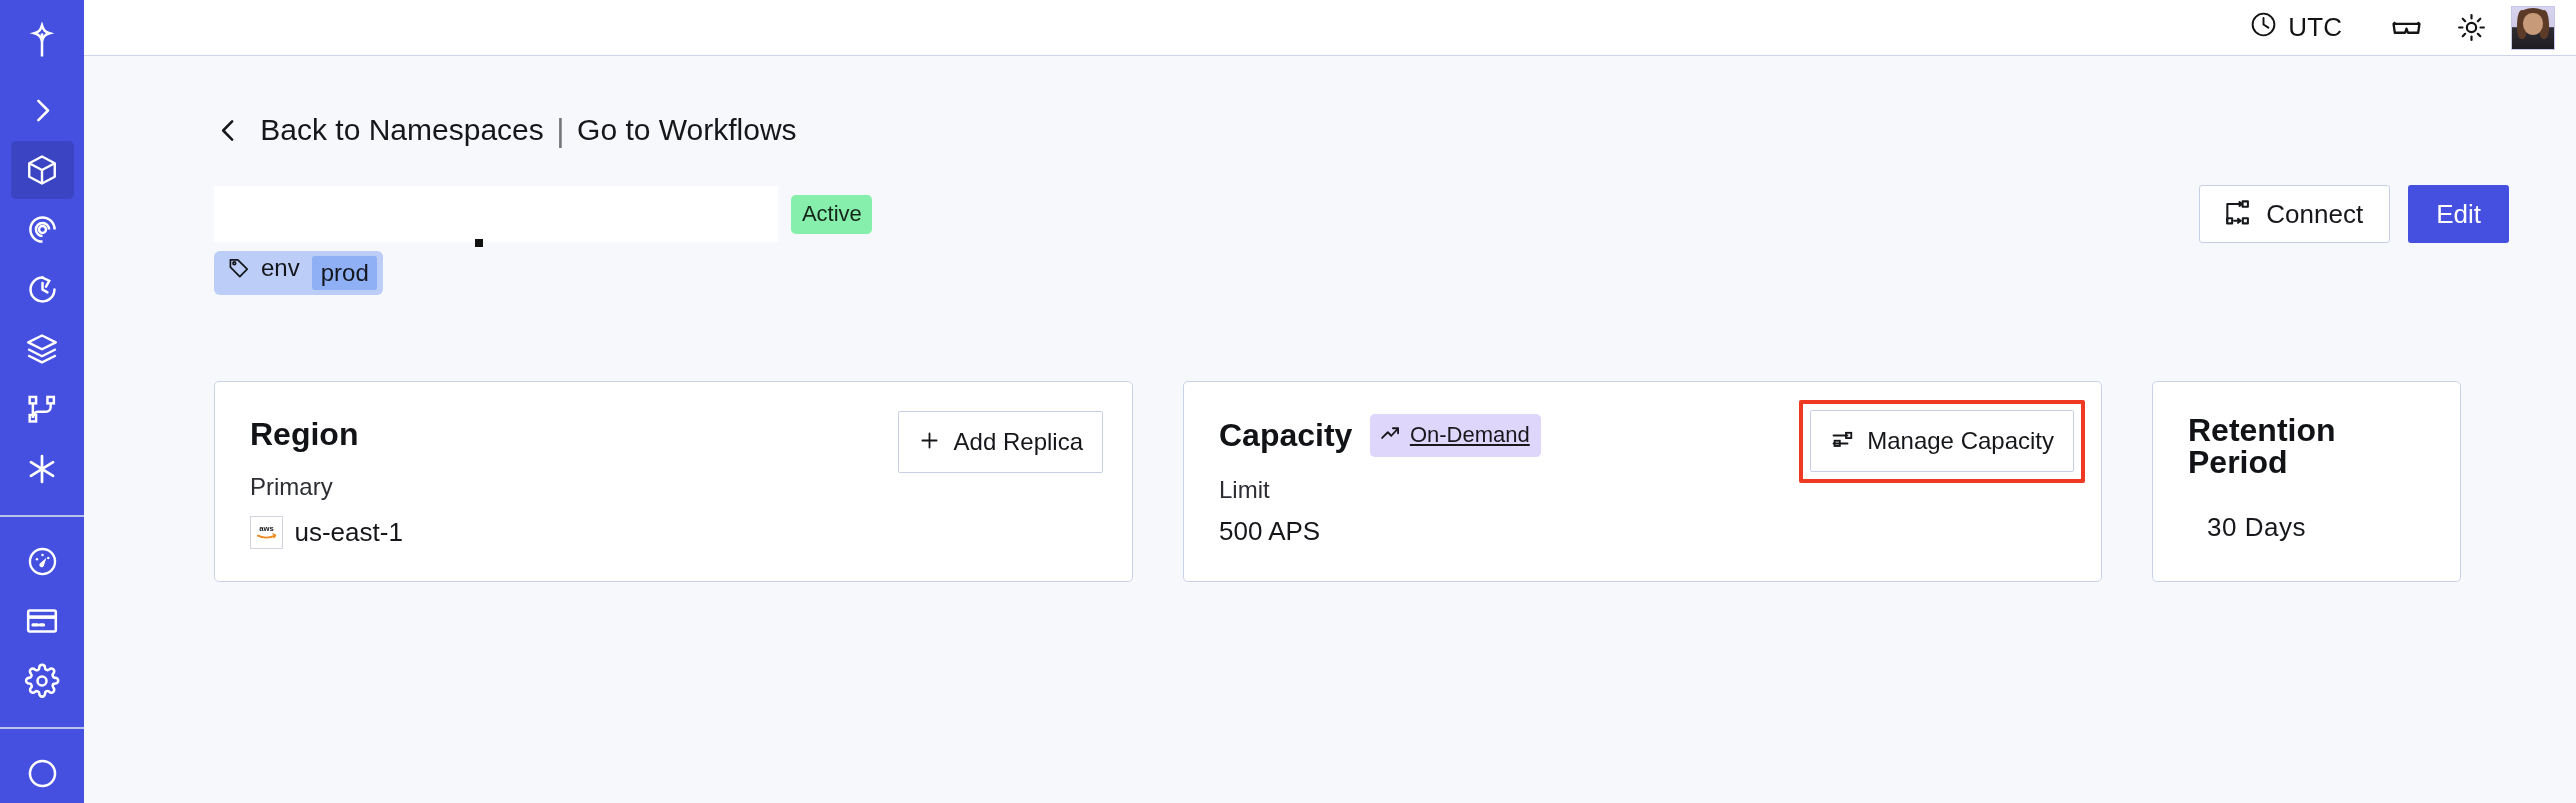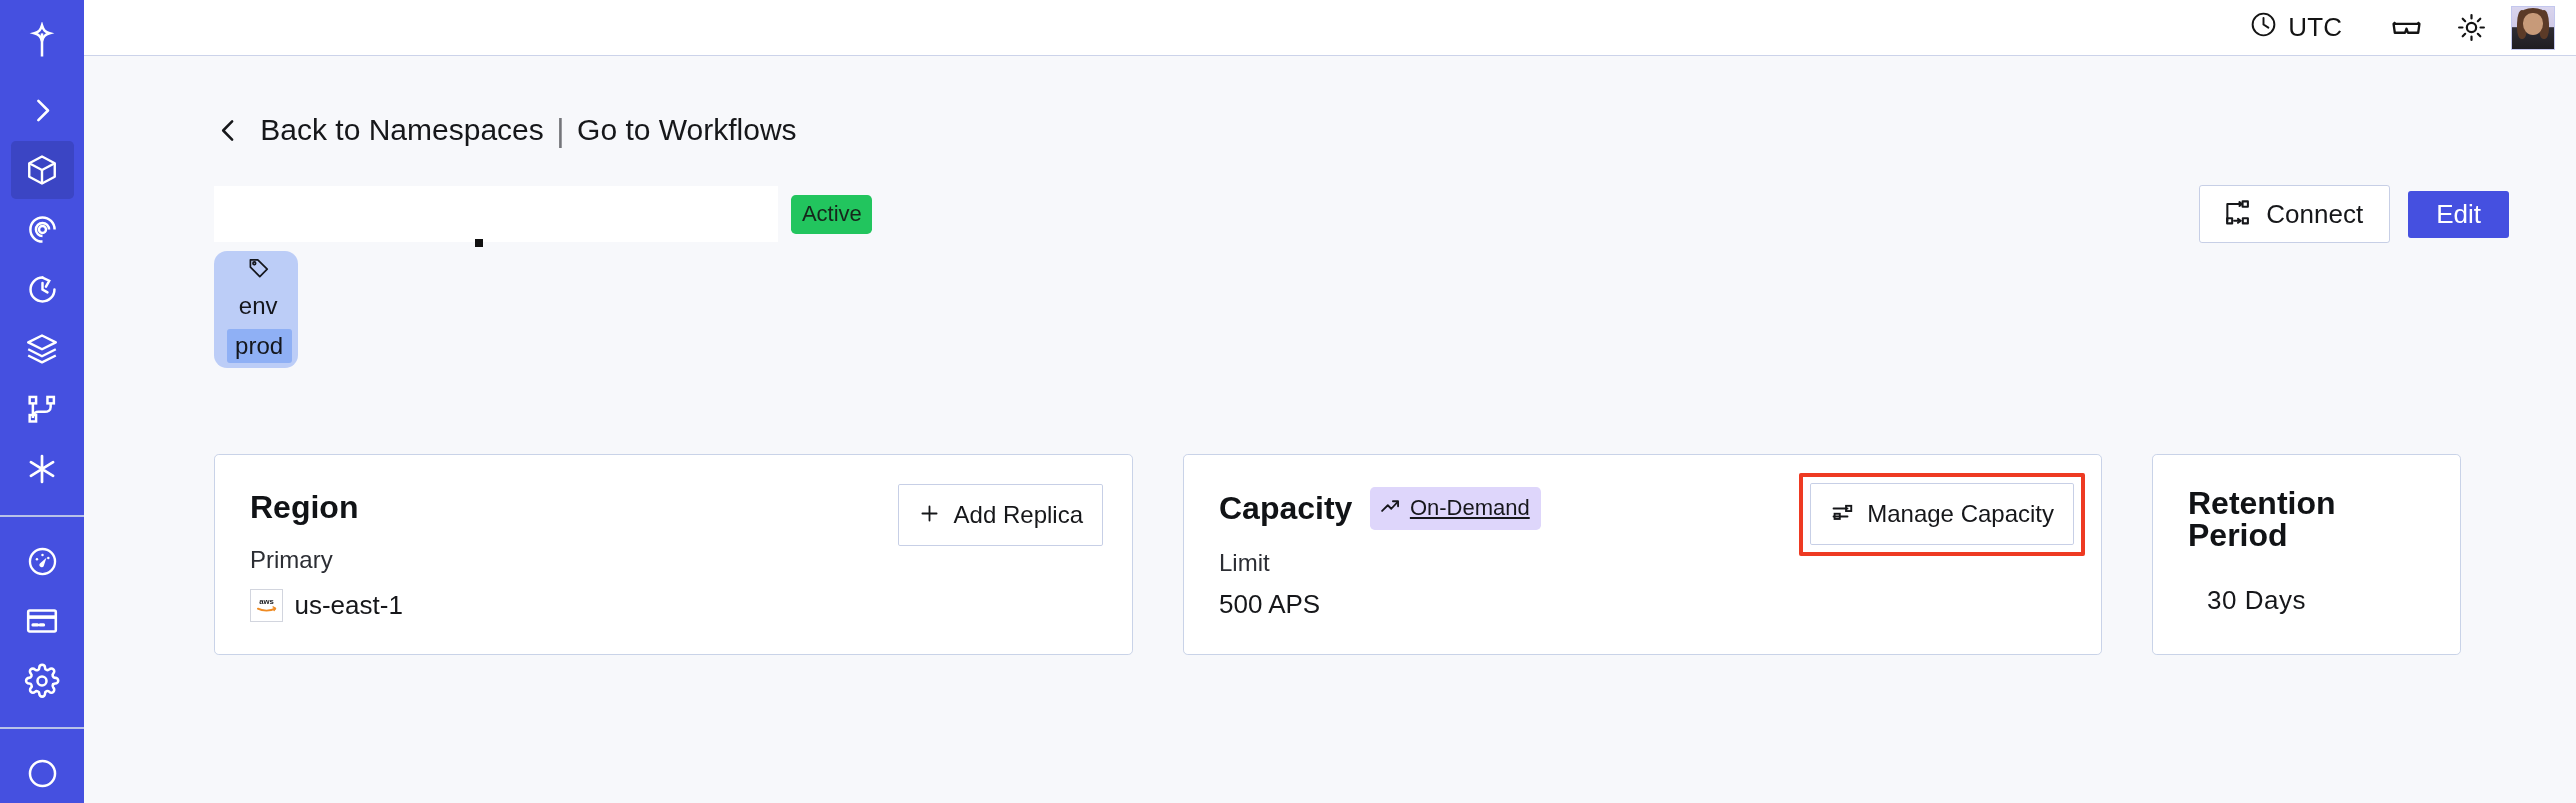--- a/index.html
+++ b/index.html
@@ -108,50 +108,50 @@
     background: #ffffff;
     flex: 0 0 564px;
     position: relative;
   }
   .title-redacted .speck {
     position: absolute; left: 261px; bottom: -4.8px;
     width: 7.7px; height: 8.6px; background: #111;
   }
   .badge-active {
     margin-left: 13.4px;
-    background: #22c55e; color: #16261b;
+    background: #86efac; color: #16261b;
     font-size: 22px; line-height: 1;
     padding: 7.7px 10.5px 8.6px;
     border-radius: 4.8px;
   }
   .title-actions {
     margin-left: auto; display: flex; align-items: center; gap: 18px;
   }
   .btn {
     display: inline-flex; align-items: center; justify-content: center;
     gap: 14.4px;
     font-size: 26px; line-height: 1;
     border-radius: 2.9px;
     white-space: nowrap;
   }
   .btn-connect {
     background: #fff; border: 1.9px solid #c7cfe6; color: #16171a;
     height: 58px; padding: 0 26px 0 23px;
   }
   .btn-edit {
     background: #4550e0; color: #fff; border: none;
-    height: 47px; padding: 0 28px;
+    height: 58px; padding: 0 28px;
   }
 
   .tags { display: flex; align-items: center; margin-bottom: 42px; }
   .tag-chip {
-    display: inline-flex; align-items: center; gap: 10.5px;
-    background: #bccdf7; border-radius: 13px;
+    display: inline-flex; align-items: flex-start; gap: 10.5px;
+    background: #bccdf7; border-radius: 6px;
     padding: 4.8px 5.8px 4.8px 12.5px;
-    font-size: 24px; color: #14161c; line-height: 1; flex-direction: column;
+    font-size: 24px; color: #14161c; line-height: 1;
   }
   .tag-chip .tagname { padding-right: 1.9px; }
   .tag-chip .tagval {
     background: #8fb0f5; border-radius: 2.9px;
     padding: 4.8px 8.6px 5.8px;
   }
 
   .tabs {
     display: flex; align-items: flex-end; gap: 0;
     border-bottom: 1.9px solid #e2e6ef;

